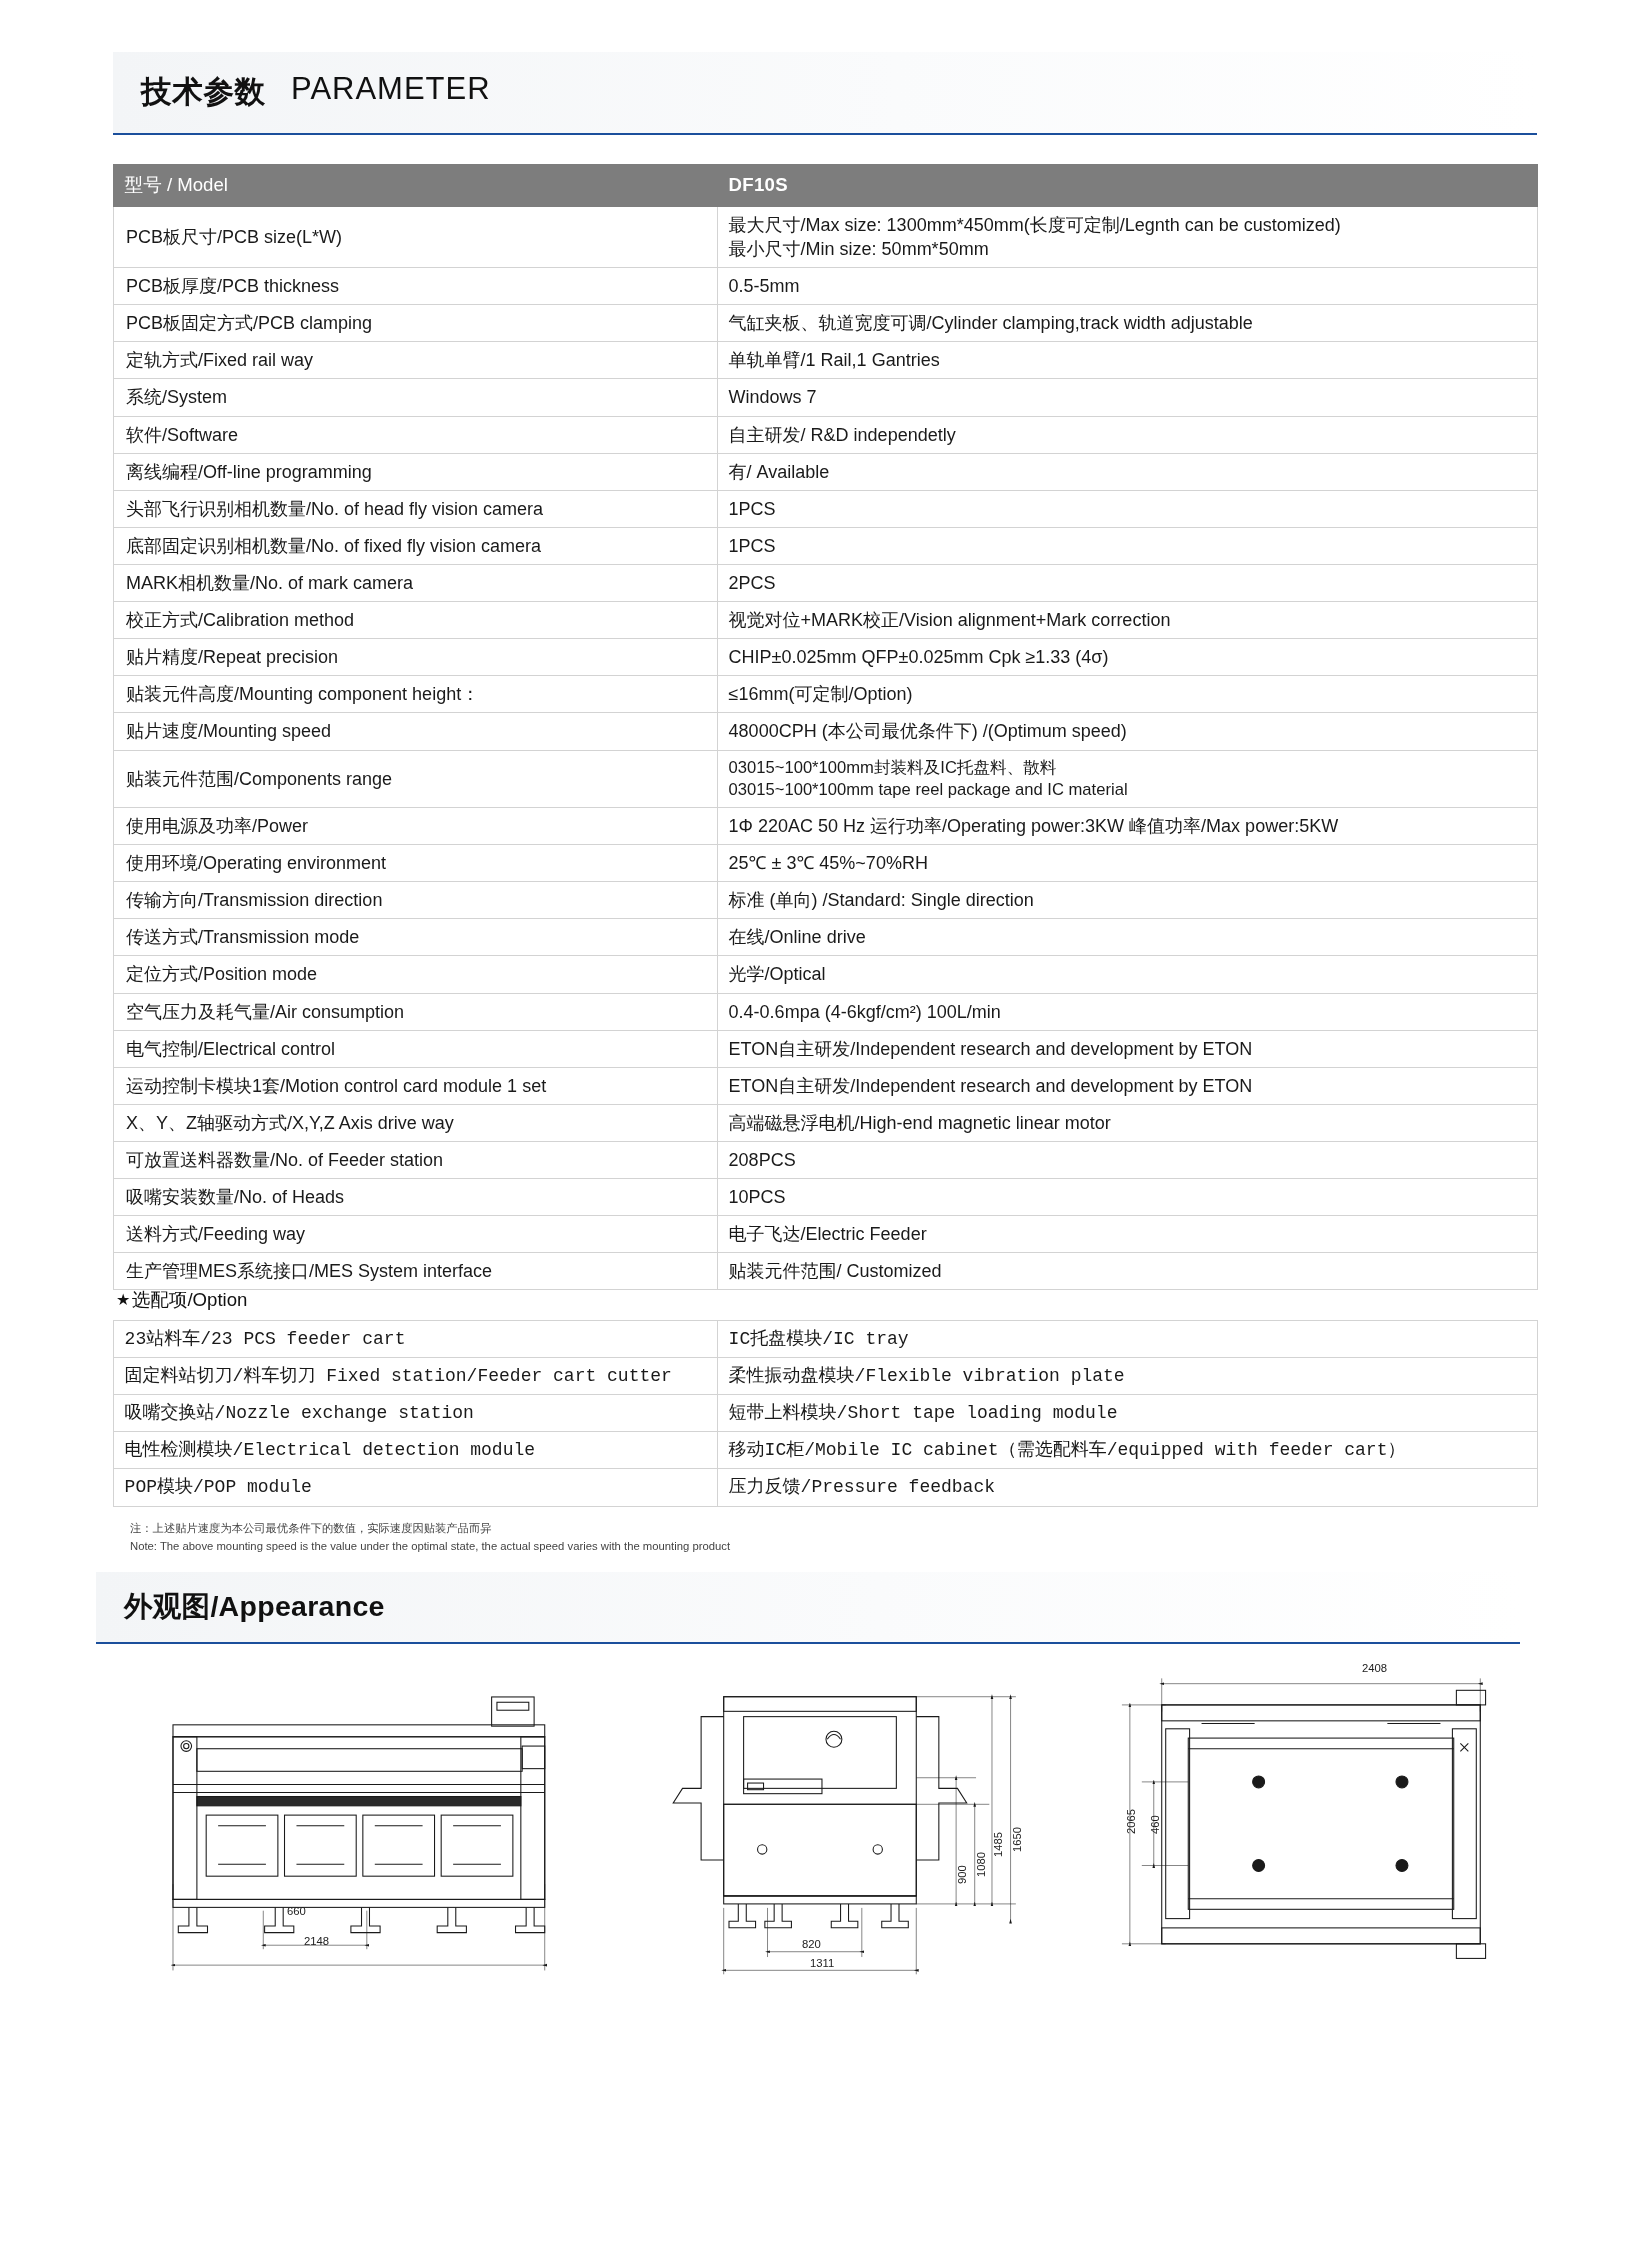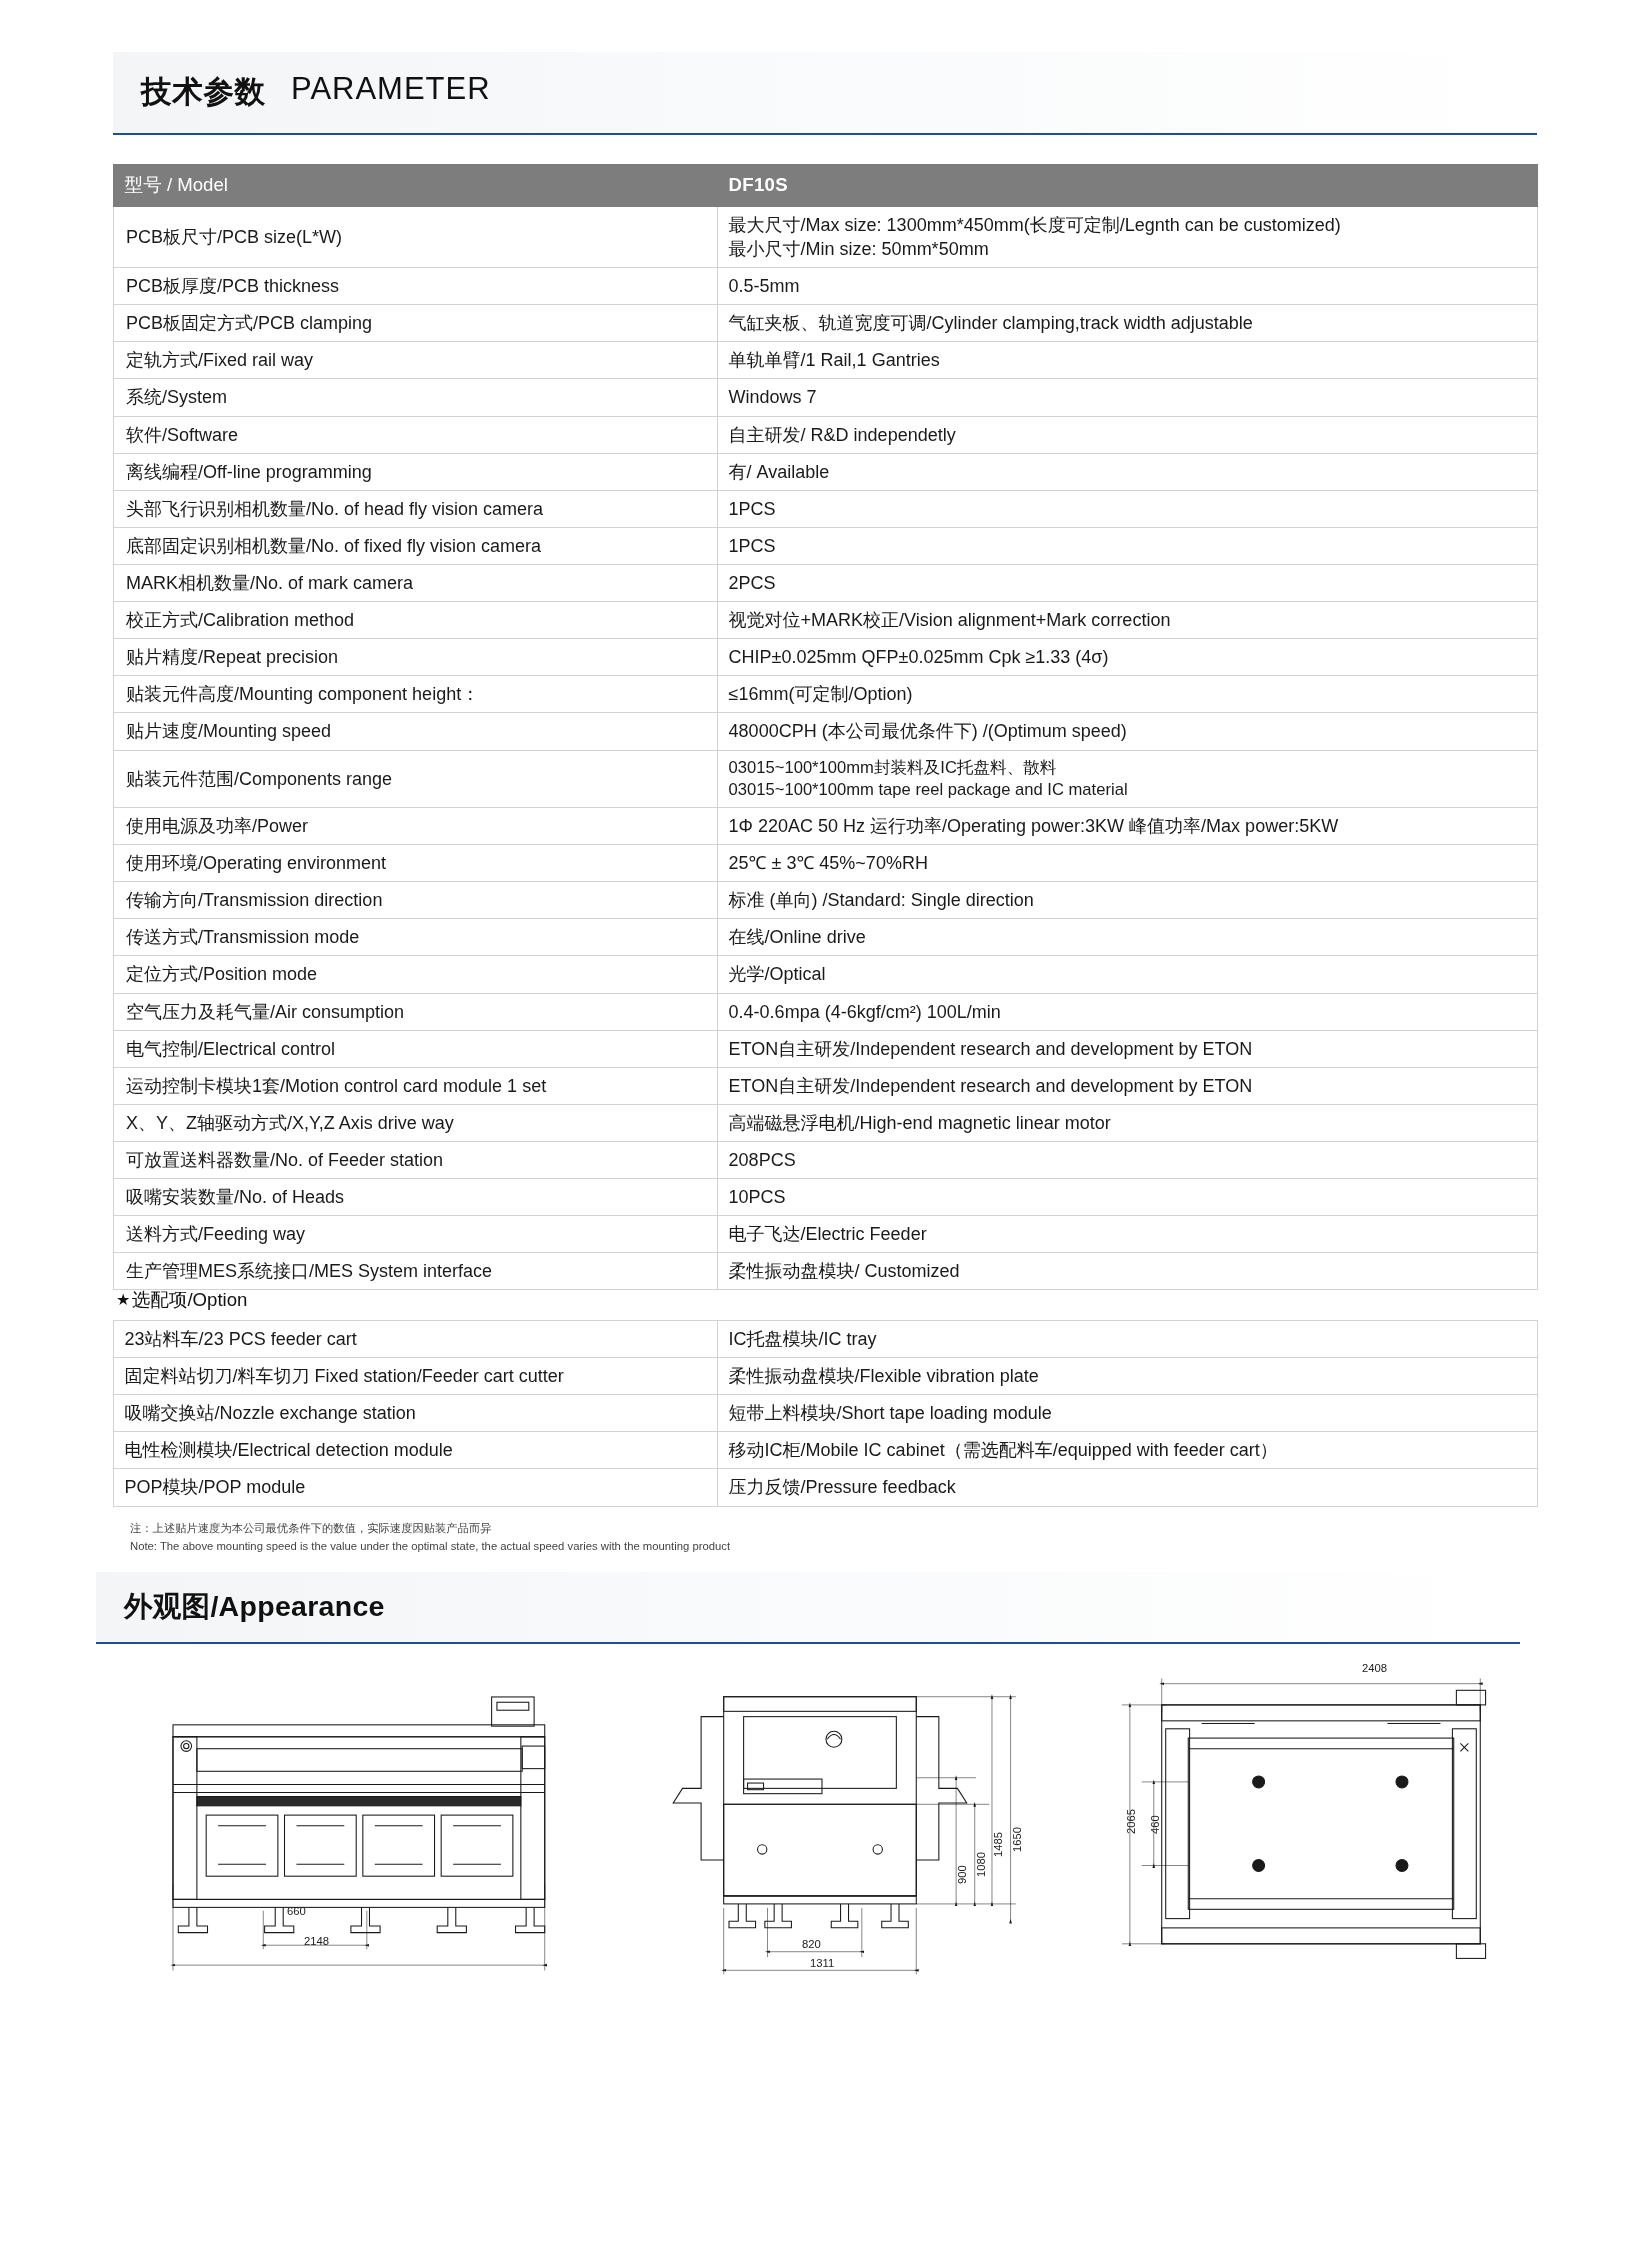--- a/index.html
+++ b/index.html
@@ -305,30 +305,30 @@
         <tr>
           <td class="first">吸嘴安装数量/No. of Heads</td>
           <td>10PCS</td>
         </tr>
         <tr>
           <td class="first">送料方式/Feeding way</td>
           <td>电子飞达/Electric Feeder</td>
         </tr>
         <tr>
           <td class="first">生产管理MES系统接口/MES System interface</td>
-          <td>柔性振动盘模块/ Customized</td>
+          <td>贴装元件范围/ Customized</td>
         </tr>
       </tbody>
   </table>
 
   <div class="option-head" style="top: 1287px;">
     <span class="star">★</span><span>选配项/Option</span>
   </div>
 
-  <table class="option-table" style="top: 1320px;">
+  <table class="option-table" style="top: 1320px; font-family: Liberation Mono, monospace;">
     <colgroup>
         <col class="c1">
         <col class="c2">
       </colgroup>
     <tbody id="option-body">
         <tr>
           <td>23站料车/23 PCS feeder cart</td>
           <td>IC托盘模块/IC tray</td>
         </tr>
         <tr>

